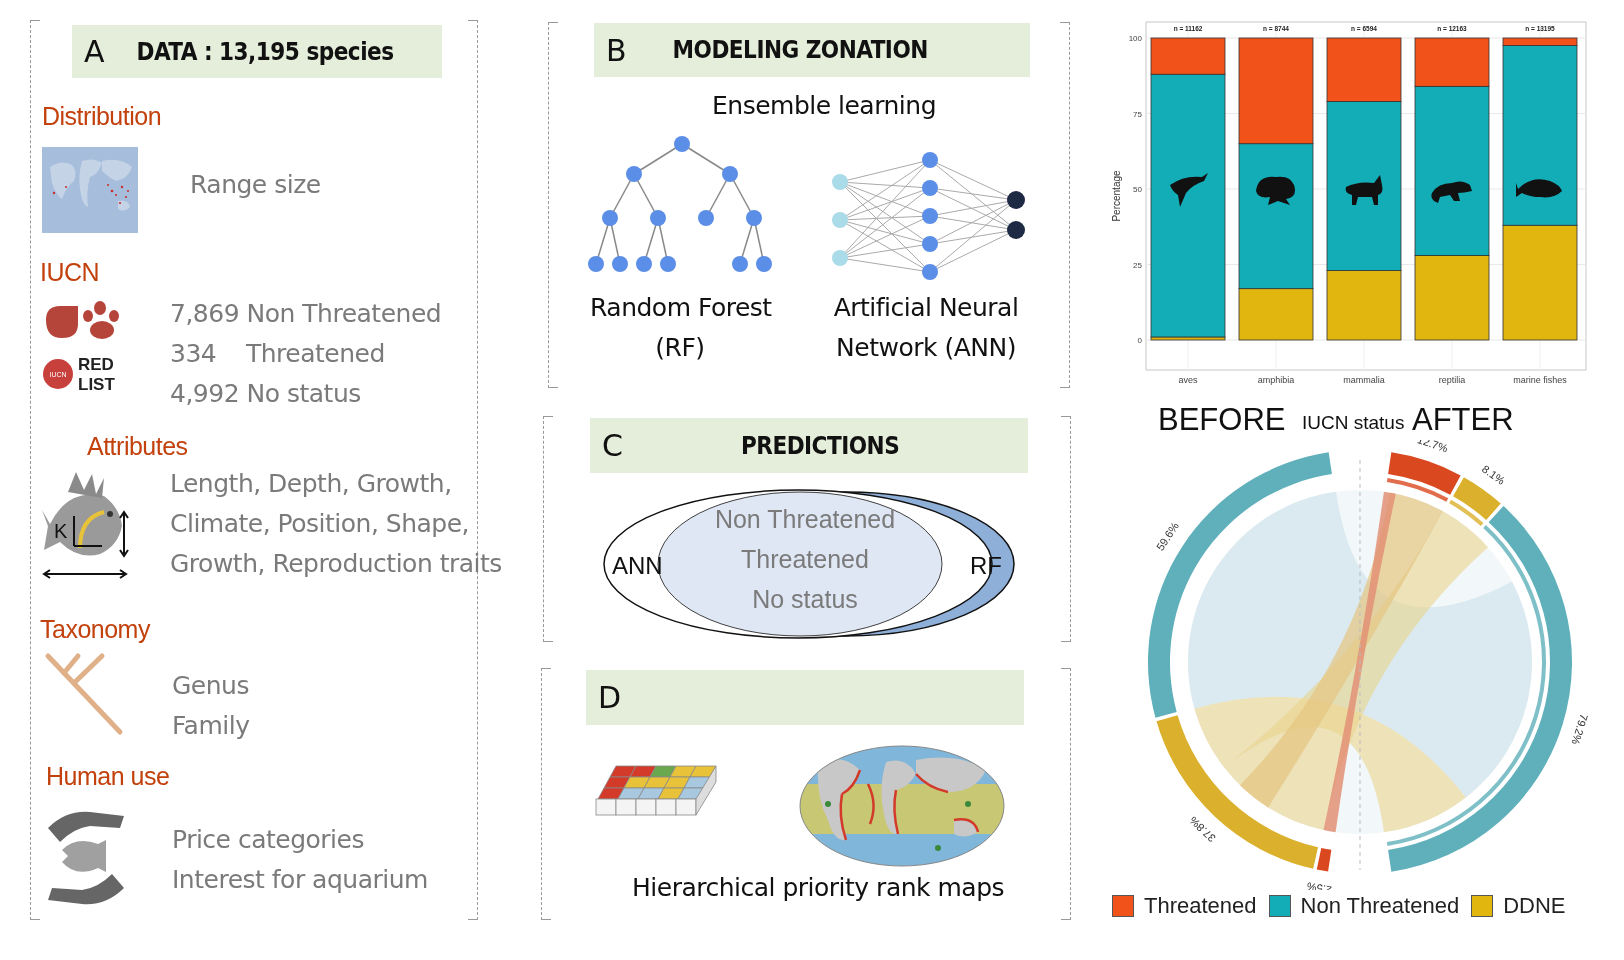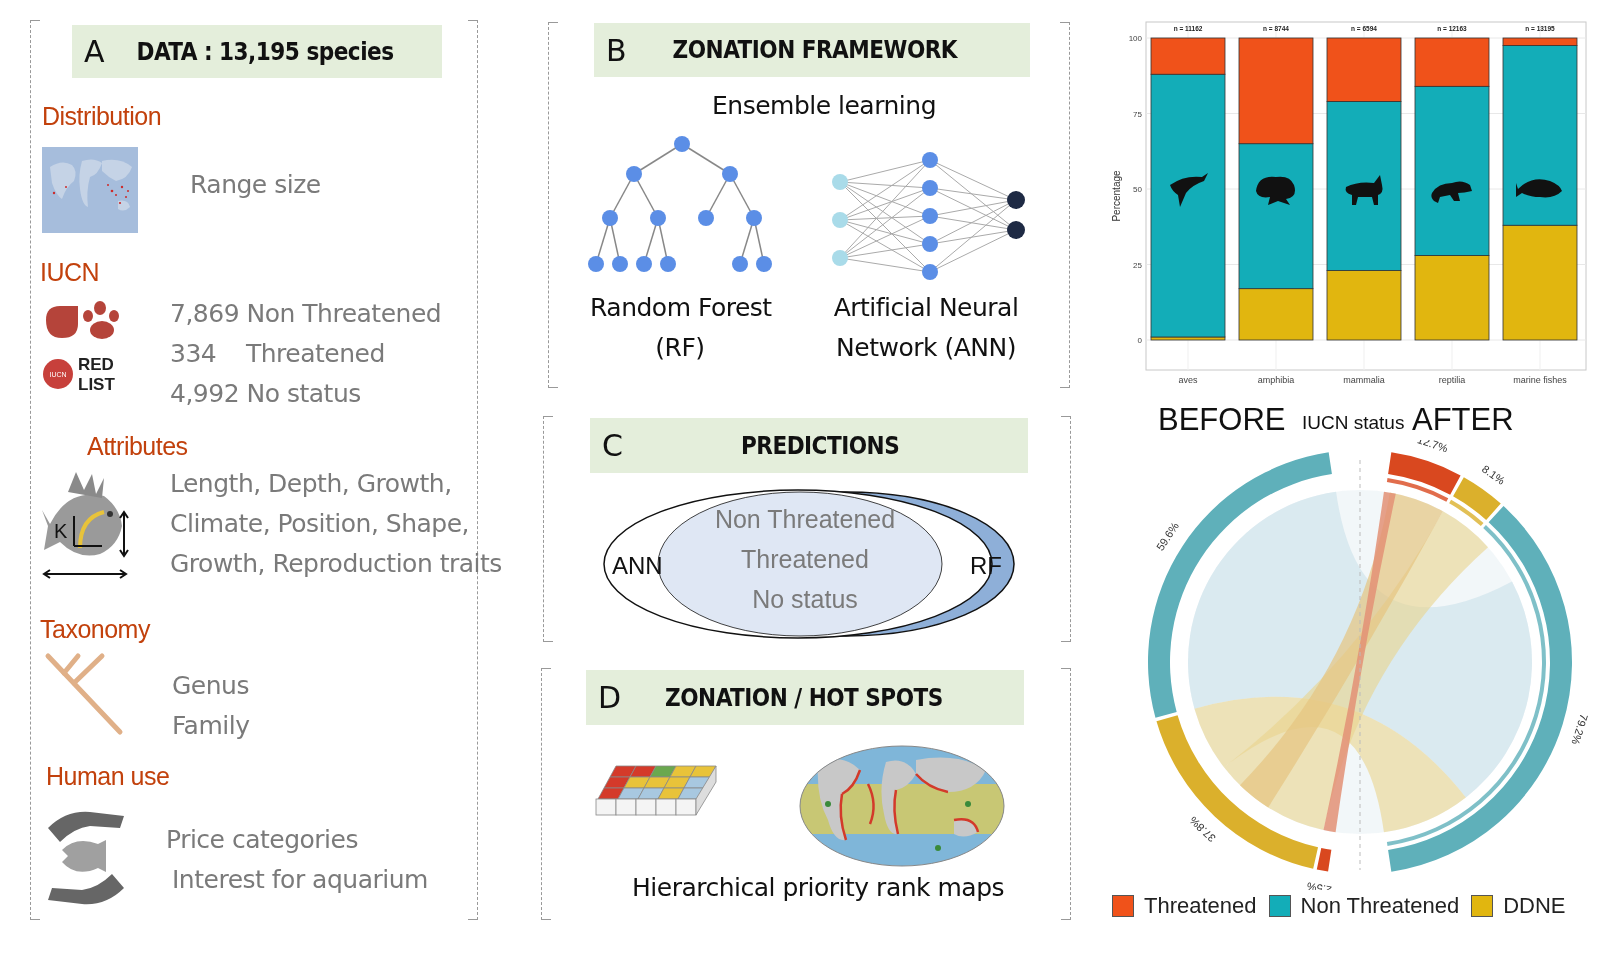--- a/index.html
+++ b/index.html
@@ -109,30 +109,30 @@
 <div class="t gray" style="left:172px;top:706px;">Family</div>
 
 <div class="t sec" style="left:46px;top:762px;">Human use</div>
 <div class="t" style="left:46px;top:806px;width:80px;height:104px;">
   <svg width="80" height="104" viewBox="0 0 80 104">
     <path d="M2,22 Q20,4 44,6 L78,10 L74,22 L44,20 Q28,22 14,36 Z" fill="#666"></path>
     <path d="M16,44 Q30,30 52,38 L60,34 L60,66 L52,62 Q30,72 16,56 L22,50 Z" fill="#a0a0a0"></path>
     <path d="M78,82 Q60,100 36,98 L2,94 L6,82 L36,84 Q52,82 66,68 Z" fill="#666"></path>
   </svg>
 </div>
-<div class="t gray" style="left:166px;top:820px;">Price categories</div>
+<div class="t gray" style="left:172px;top:820px;">Price categories</div>
 <div class="t gray" style="left:172px;top:860px;">Interest for aquarium</div>
 
 <div class="panel" style="left:548px;top:22px;width:522px;height:366px;">
   <div class="dash-l"></div>
   <div class="dash-r"></div>
 </div>
 <div class="hdr" style="left:594px;top:23px;width:436px;height:54px;">
   <span class="letter">B</span>
-  <span class="title" style="margin-left:46px;">ZONATION FRAMEWORK</span>
+  <span class="title" style="margin-left:46px;">MODELING ZONATION</span>
 </div>
 <div class="t blk" style="left:712px;top:86px;">Ensemble learning</div>
 
 <svg class="t" style="left:580px;top:130px;" width="200" height="150" viewBox="0 0 200 150">
   <g stroke="#888" stroke-width="1.5">
     <line x1="102" y1="14" x2="54" y2="44"></line>
       <line x1="102" y1="14" x2="150" y2="44"></line>
     <line x1="54" y1="44" x2="30" y2="88"></line>
       <line x1="54" y1="44" x2="78" y2="88"></line>
     <line x1="150" y1="44" x2="126" y2="88"></line>
@@ -234,21 +234,20 @@
   <text x="205" y="82" font-size="25" fill="#7a7a7a" text-anchor="middle" font-family="DejaVu Sans, sans-serif">Threatened</text>
   <text x="205" y="122" font-size="25" fill="#7a7a7a" text-anchor="middle" font-family="DejaVu Sans, sans-serif">No status</text>
 </svg>
 
 <div class="panel" style="left:541px;top:668px;width:530px;height:252px;">
   <div class="dash-l"></div>
   <div class="dash-r"></div>
 </div>
 <div class="hdr" style="left:586px;top:670px;width:438px;height:55px;">
   <span class="letter">D</span>
-  <span class="title" style="margin-left:44px;">ZONATION / HOT SPOTS</span>
 </div>
 <svg class="t" style="left:594px;top:758px;" width="140" height="82" viewBox="0 0 140 82">
   <g id="grid-cells">
       <polygon points="22,8 42,8 36,19 16,19" fill="#d43a2a" stroke="#888" stroke-width="0.8"></polygon>
       <polygon points="42,8 62,8 56,19 36,19" fill="#d43a2a" stroke="#888" stroke-width="0.8"></polygon>
       <polygon points="62,8 82,8 76,19 56,19" fill="#6aa84f" stroke="#888" stroke-width="0.8"></polygon>
       <polygon points="82,8 102,8 96,19 76,19" fill="#e8c33a" stroke="#888" stroke-width="0.8"></polygon>
       <polygon points="102,8 122,8 116,19 96,19" fill="#e8c33a" stroke="#888" stroke-width="0.8"></polygon>
       <polygon points="16,19 36,19 30,30 10,30" fill="#d43a2a" stroke="#888" stroke-width="0.8"></polygon>
       <polygon points="36,19 56,19 50,30 30,30" fill="#e8c33a" stroke="#888" stroke-width="0.8"></polygon>

